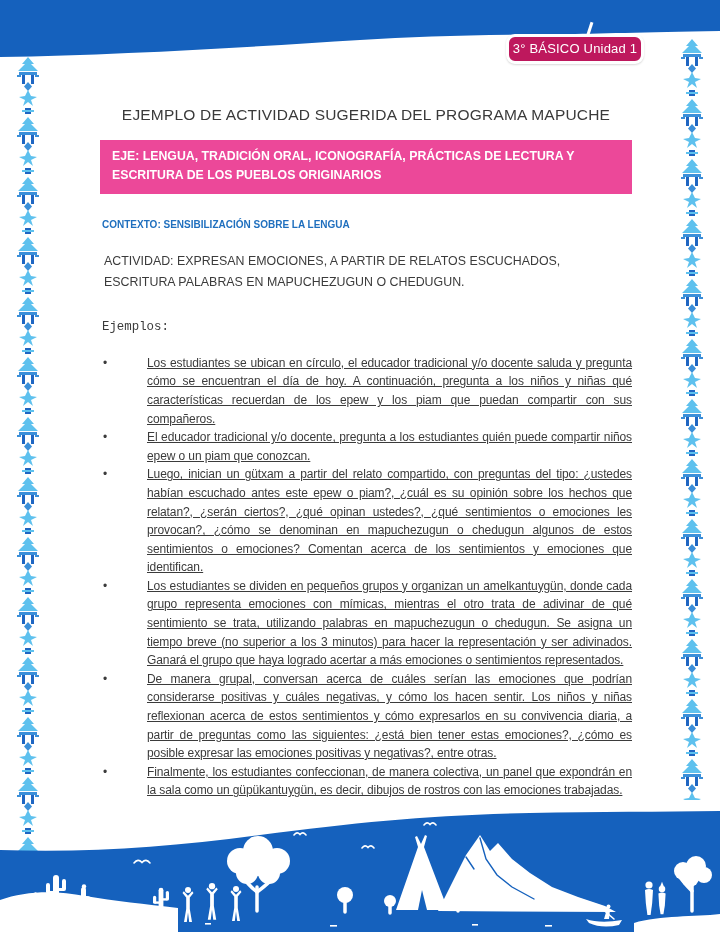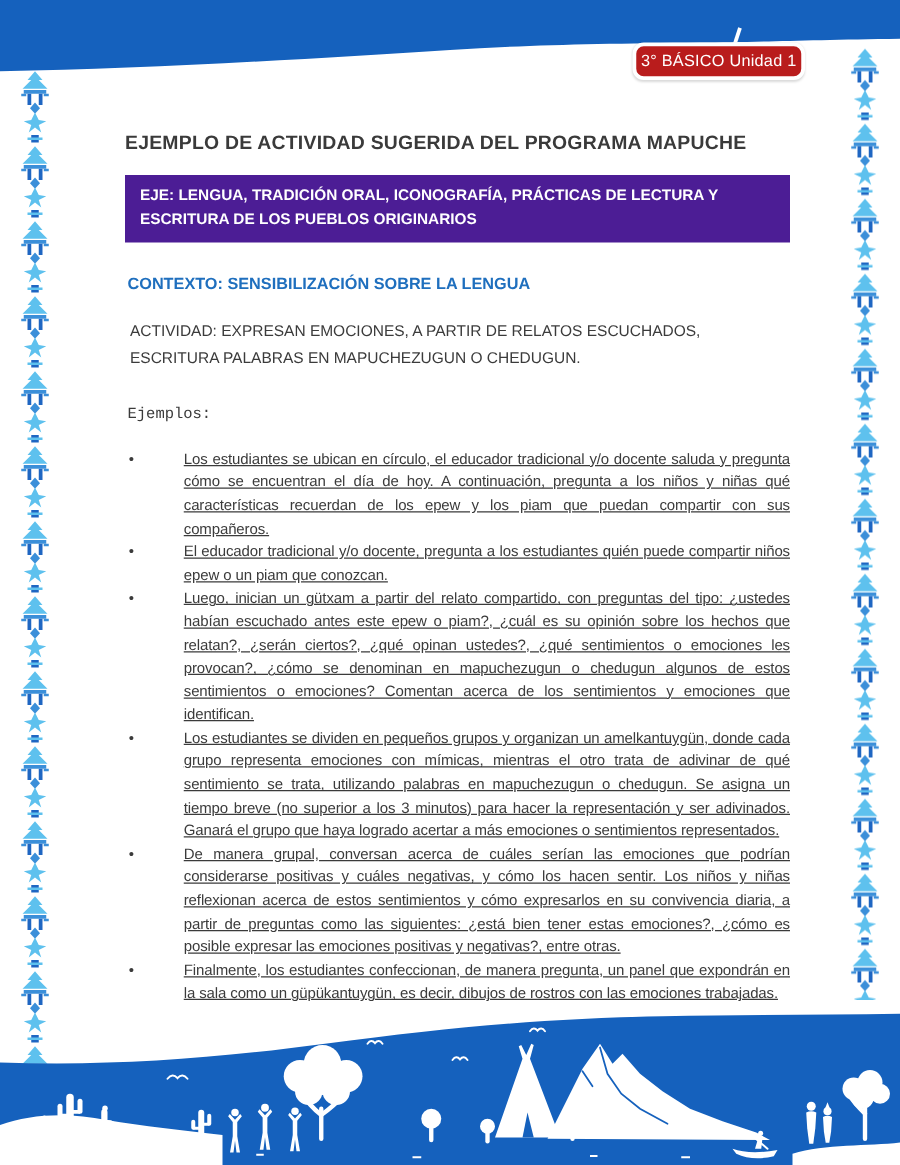--- a/index.html
+++ b/index.html
@@ -4,35 +4,35 @@
 <style>
   html,body{margin:0;padding:0;background:#e9e9e9;}
   .page{
     position:relative;width:720px;height:932px;margin:0 auto;background:#ffffff;
     overflow:hidden;font-family:"Liberation Sans",sans-serif;color:#3b3b3b;
   }
   
   .header-wave{position:absolute;top:0;left:0;width:720px;height:70px;display:block;}
   .unit-badge{
     position:absolute;left:506px;top:34px;width:132px;height:24px;line-height:24px;
-    background:#b91c1c;border:3px solid #ffffff;border-radius:9px;color:#ffffff;
+    background:#be185d;border:3px solid #ffffff;border-radius:9px;color:#ffffff;
     font-size:13px;text-align:center;box-sizing:content-box;letter-spacing:.2px;
     box-shadow:0 1px 2px rgba(0,0,0,.15);
   }
   
   .totem-strip{position:absolute;display:block;}
   .totem-left{left:12px;top:56px;width:32px;height:804px;}
   .totem-right{left:676px;top:38px;width:32px;height:762px;}
   
   .content{position:absolute;left:100px;top:0;width:532px;}
-  .page-title{margin:106px 0 0 0;font-size:15.5px;font-weight:700;
+  .page-title{margin:106px 0 0 0;font-size:15.5px;font-weight:400;text-align:center;
     color:#3a3a3a;letter-spacing:.2px;}
-  .eje-banner{margin-top:16px;background:#4c1d95;color:#ffffff;font-weight:bold;
+  .eje-banner{margin-top:16px;background:#ec4899;color:#ffffff;font-weight:bold;
     font-size:12.3px;line-height:1.55;padding:7px 12px 9px 12px;box-sizing:border-box;}
-  .contexto-heading{margin-top:25px;color:#1f6fbe;font-weight:bold;font-size:13px;padding-left:2px;}
+  .contexto-heading{margin-top:25px;color:#1f6fbe;font-weight:bold;font-size:10px;padding-left:2px;}
   .actividad-text{margin-top:21px;font-size:12.4px;line-height:1.72;padding-left:4px;
     padding-right:2px;color:#3b3b3b;}
   .ejemplos-label{margin-top:26px;font-size:12.4px;padding-left:2px;font-family:Liberation Mono, monospace;}
   .bullet-list{margin-top:20px;}
   .bullet-item{display:flex;align-items:flex-start;}
   .bullet-marker{flex:none;width:44px;padding-left:3px;font-size:12px;line-height:18.6px;color:#3b3b3b;}
   .bullet-text{flex:1;font-size:12px;letter-spacing:-0.1px;line-height:18.6px;
     text-align:justify;color:#3b3b3b;text-decoration:underline;}
   
   .footer-art{position:absolute;left:0;bottom:0;width:720px;height:125px;display:block;}
@@ -114,21 +114,21 @@
         <div class="bullet-item">
         <span class="bullet-marker">•</span>
         <span class="bullet-text">Los estudiantes se dividen en pequeños grupos y organizan un amelkantuygün, donde cada grupo representa emociones con mímicas, mientras el otro trata de adivinar de qué sentimiento se trata, utilizando palabras en mapuchezugun o chedugun. Se asigna un tiempo breve (no superior a los 3 minutos) para hacer la representación y ser adivinados. Ganará el grupo que haya logrado acertar a más emociones o sentimientos representados.</span>
       </div>
         <div class="bullet-item">
         <span class="bullet-marker">•</span>
         <span class="bullet-text">De manera grupal, conversan acerca de cuáles serían las emociones que podrían considerarse positivas y cuáles negativas, y cómo los hacen sentir. Los niños y niñas reflexionan acerca de estos sentimientos y cómo expresarlos en su convivencia diaria, a partir de preguntas como las siguientes: ¿está bien tener estas emociones?, ¿cómo es posible expresar las emociones positivas y negativas?, entre otras.</span>
       </div>
         <div class="bullet-item">
         <span class="bullet-marker">•</span>
-        <span class="bullet-text">Finalmente, los estudiantes confeccionan, de manera pregunta, un panel que expondrán en la sala como un güpükantuygün, es decir, dibujos de rostros con las emociones trabajadas.</span>
+        <span class="bullet-text">Finalmente, los estudiantes confeccionan, de manera colectiva, un panel que expondrán en la sala como un güpükantuygün, es decir, dibujos de rostros con las emociones trabajadas.</span>
       </div>
       </div>
 
   </div>
 
   <svg class="footer-art" viewBox="0 0 720 125" preserveAspectRatio="none" aria-hidden="true">
 
     <path d="M0,43 C90,46 170,40 260,28 C360,15 430,8 530,6 C600,4.5 660,5 720,4 L720,125 L0,125 Z" fill="#1561bd"></path>
     <g fill="#ffffff">
 

